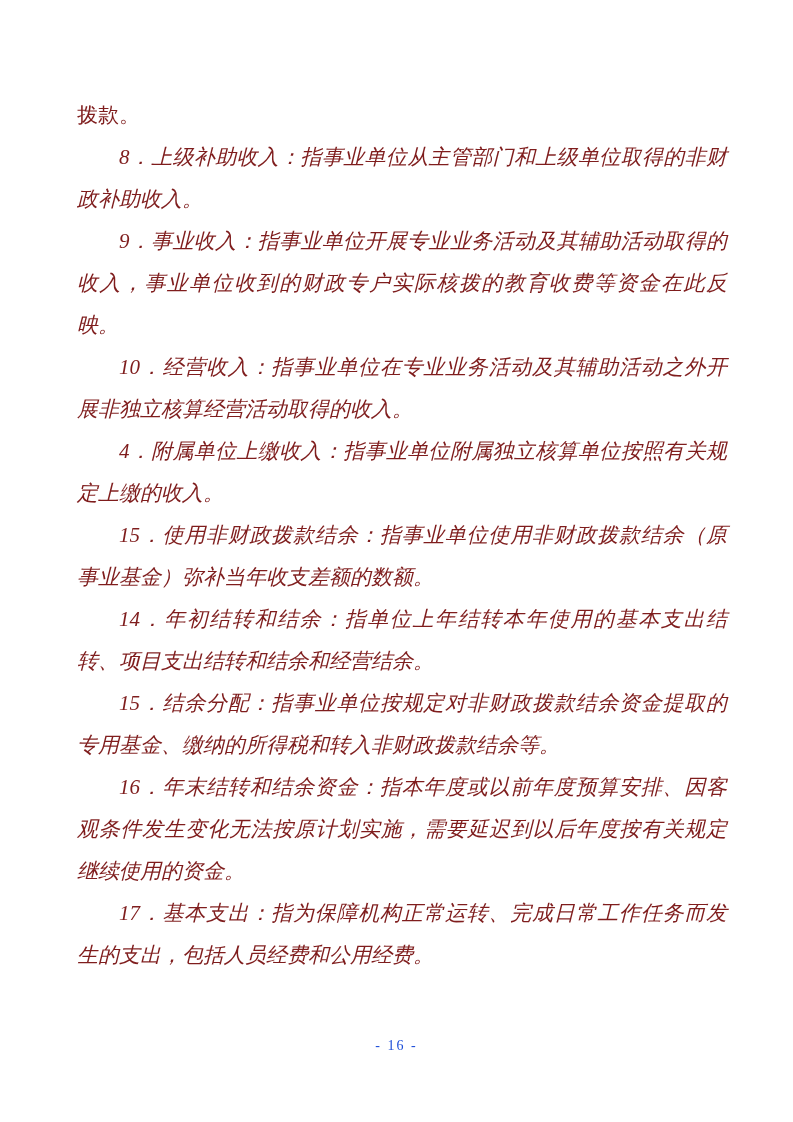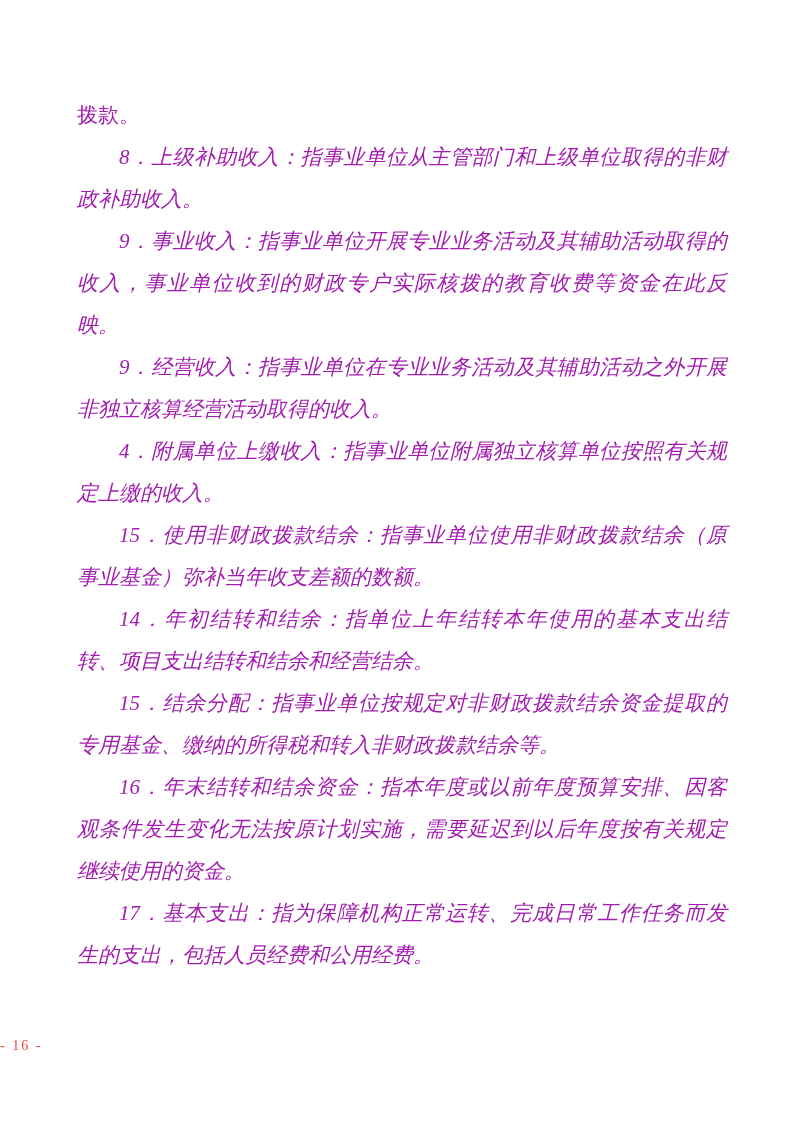--- a/index.html
+++ b/index.html
@@ -35,34 +35,35 @@
   }
   .content p.indent {
     text-indent: 2em;
     font-style: italic;
   }
   .footer {
     position: absolute;
     top: 1038px;
     left: 0;
     width: 793px;
+    text-align: center;
     font-size: 14px;
     letter-spacing: 2px;
-    color: #ef4444;
+    color: #1d4ed8;
   }
 </style>
 </head>
 <body style="background: rgb(255, 255, 255);">
 
 <div class="page">
-  <div class="content" style="color: #a21caf;">
+  <div class="content" style="color: #7f1d1d;">
       <p>拨款。</p>
       <p class="indent">8．上级补助收入：指事业单位从主管部门和上级单位取得的非财政补助收入。</p>
       <p class="indent">9．事业收入：指事业单位开展专业业务活动及其辅助活动取得的收入，事业单位收到的财政专户实际核拨的教育收费等资金在此反映。</p>
-      <p class="indent">9．经营收入：指事业单位在专业业务活动及其辅助活动之外开展非独立核算经营活动取得的收入。</p>
+      <p class="indent">10．经营收入：指事业单位在专业业务活动及其辅助活动之外开展非独立核算经营活动取得的收入。</p>
       <p class="indent">4．附属单位上缴收入：指事业单位附属独立核算单位按照有关规定上缴的收入。</p>
       <p class="indent">15．使用非财政拨款结余：指事业单位使用非财政拨款结余（原事业基金）弥补当年收支差额的数额。</p>
       <p class="indent">14．年初结转和结余：指单位上年结转本年使用的基本支出结转、项目支出结转和结余和经营结余。</p>
       <p class="indent">15．结余分配：指事业单位按规定对非财政拨款结余资金提取的专用基金、缴纳的所得税和转入非财政拨款结余等。</p>
       <p class="indent">16．年末结转和结余资金：指本年度或以前年度预算安排、因客观条件发生变化无法按原计划实施，需要延迟到以后年度按有关规定继续使用的资金。</p>
       <p class="indent">17．基本支出：指为保障机构正常运转、完成日常工作任务而发生的支出，包括人员经费和公用经费。</p>
     </div>
   <div class="footer">- 16 -</div>
 </div>
 

